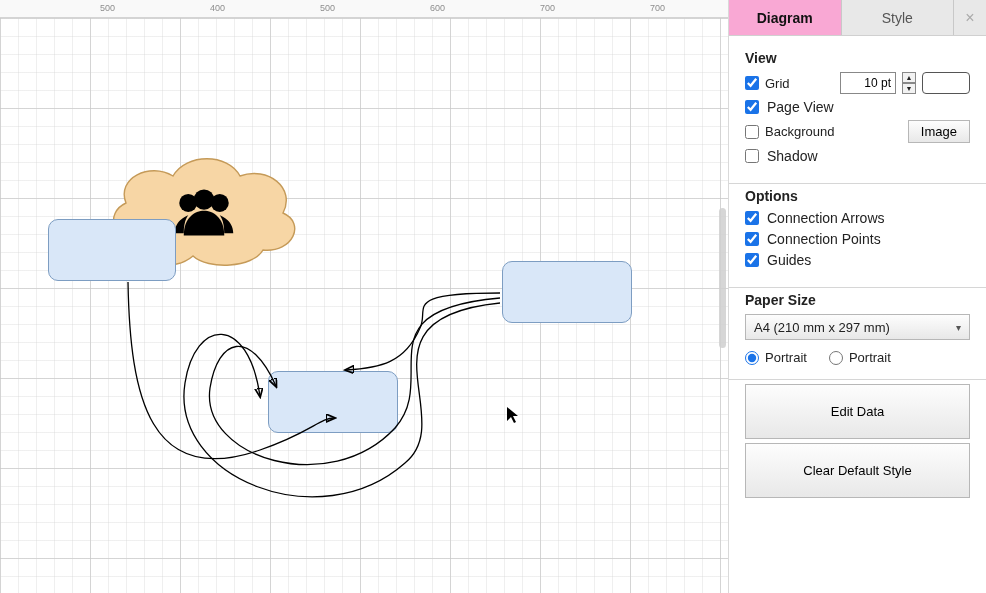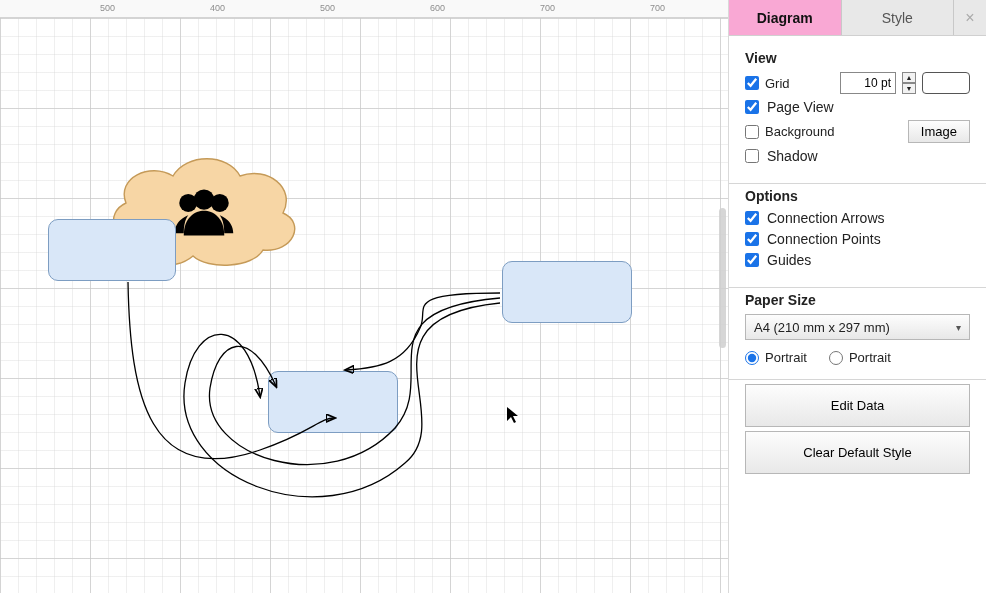--- a/index.html
+++ b/index.html
@@ -89,21 +89,21 @@
   .stepper { width:14px; height:22px; display:flex;flex-direction:column; }
   .stepper .step { flex:1; border:1px solid #888; font-size:7px; display:flex;align-items:center;justify-content:center; background:#f2f2f2; cursor:pointer; }
   .swatch { width:48px;height:22px;border:1px solid #555; background:#fff; cursor:pointer; border-radius:4px; }
   .img-btn, .full-btn, .select-pp {
     font-size:13px; border:1px solid #b7b7b7; border-radius:0;
     padding: 3px 12px; background:linear-gradient(#fdfdfd,#e8e8e8);
     cursor:pointer;
   }
   .select-pp { width:100%; text-align:left; height:26px; padding:0 8px;
     display:flex; align-items:center; justify-content:space-between; }
-  .full-btn { width:100%; text-align:center; margin-top:4px; padding:13px 0;}
+  .full-btn { width:100%; text-align:center; margin-top:4px; padding:19px 0;}
   .divider { height:1px; background:#d6d6d6; margin: 6px -16px; }
   .rowspread { display:flex; align-items:center; justify-content:space-between; }
   .inline { display:flex; align-items:center; gap:6px;}
   .radiogroup { display:flex; gap:22px; margin-top:10px;}
 </style>
 </head>
 <body>
 
 <div class="app">
   <div class="canvas-area">

